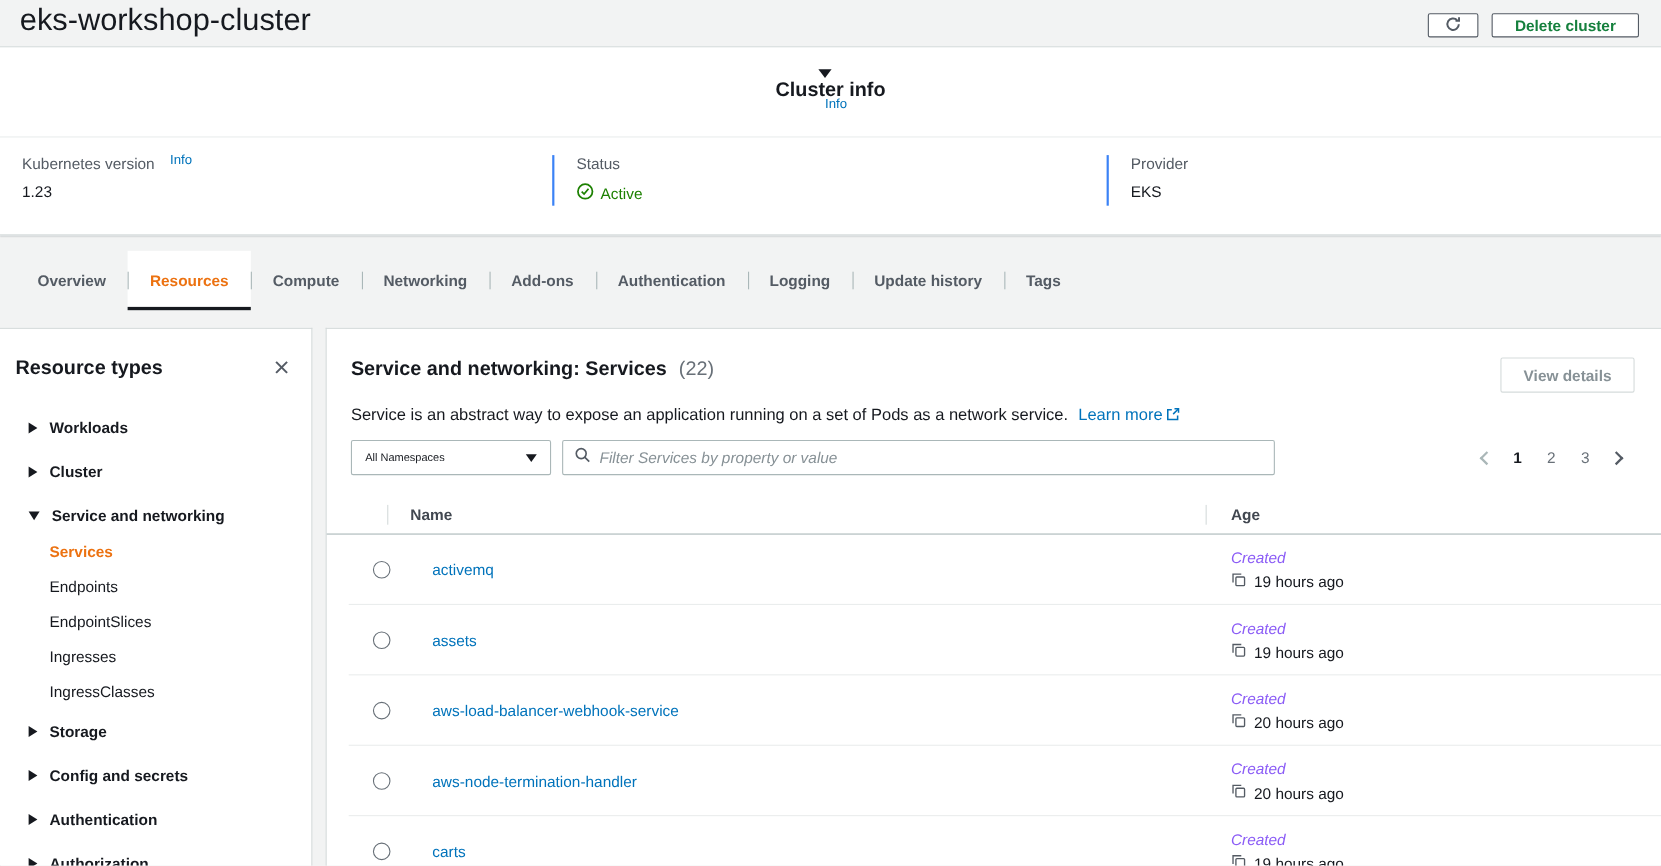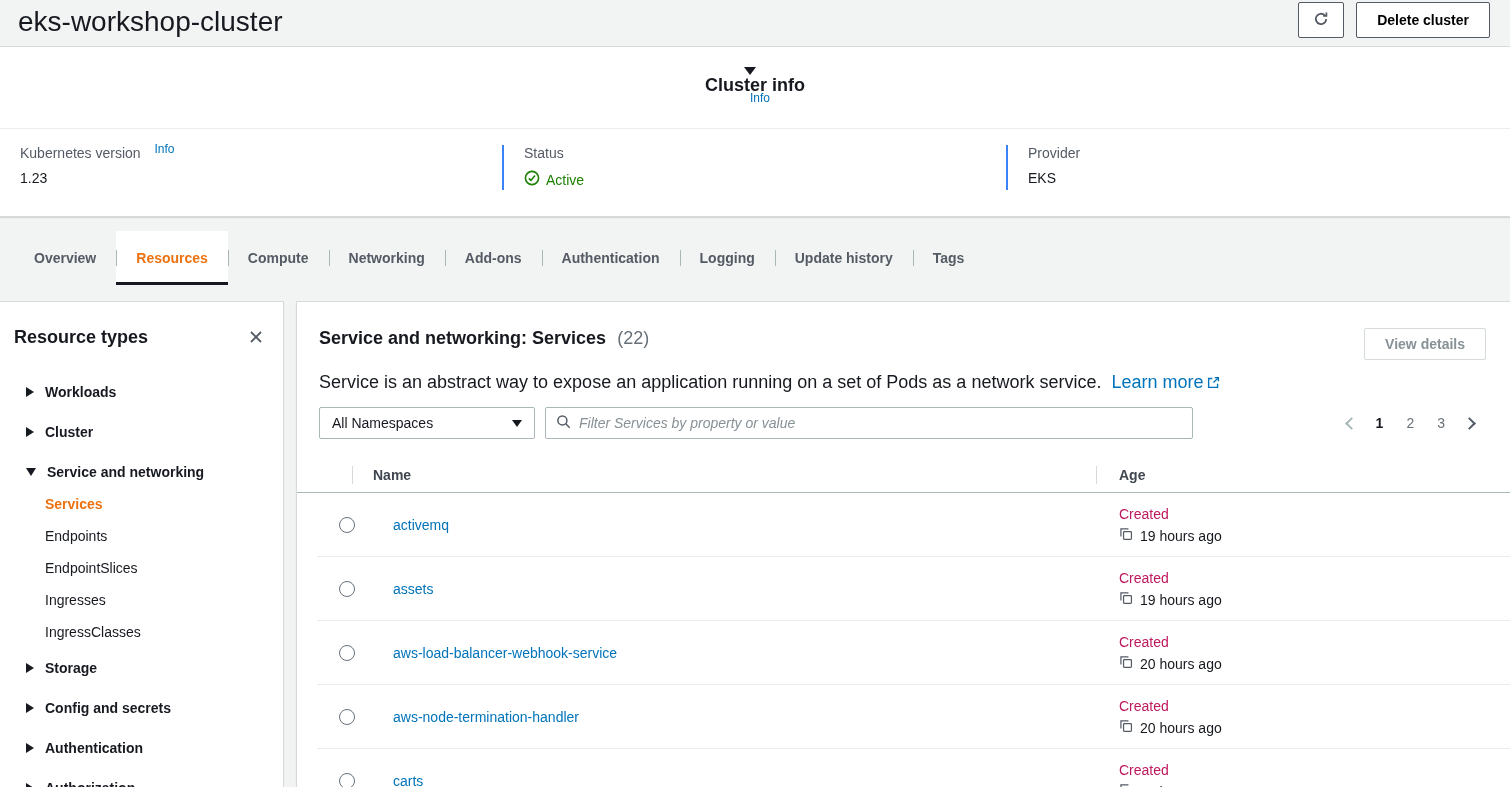--- a/index.html
+++ b/index.html
@@ -20,22 +20,22 @@
   .top-bar {
     display: flex;
     justify-content: space-between;
     align-items: flex-end;
     padding: 2px 20px 8px 18px;
   }
   .page-title { font-size: 28px; font-weight: 400; color: #16191f; }
   .top-actions { display: flex; gap: 12px; }
   .btn {
     display: inline-flex; align-items: center; justify-content: center;
-    height: 36px; background: #fff; border: 1px solid #545b64;
-    border-radius: 2px; color: #000000; font-weight: 700; font-size: 14px;
+    height: 22px; background: #fff; border: 1px solid #545b64;
+    border-radius: 2px; color: #15803d; font-weight: 700; font-size: 14px;
     padding: 0 20px; cursor: pointer; font-family: inherit;
   }
   .btn-icon { width: 46px; padding: 0; }
 
   
   .card {
     background: #fff; border: 1px solid #d5dbdb;
     box-shadow: 0 1px 1px rgba(0,28,36,.12);
   }
   .cluster-card { border-left: none; border-right: none; }
@@ -101,29 +101,29 @@
   .tree-children { padding: 4px 0 8px 45px; display: flex; flex-direction: column; gap: 16px; font-size: 14px; }
   .tree-child { cursor: pointer; color: #16191f; }
   .tree-child.selected { color: #ec7211; font-weight: 700; }
 
   
   .main-inner { padding: 26px 24px 0 22px; }
   .main-header { display: flex; justify-content: space-between; align-items: flex-start; }
   .main-title { font-size: 18px; font-weight: 700; }
   .count { color: #687078; font-weight: 400; margin-left: 6px; }
   .btn-disabled { color: #879196; border-color: #d5dbdb; cursor: default; height: 32px; }
-  .description { margin-top: 12px; font-size: 18px; color: #16191f; }
+  .description { margin-top: 12px; font-size: 15px; color: #16191f; }
   .learn-more { color: #0073bb; text-decoration: none; margin-left: 5px; cursor: pointer; white-space: nowrap; }
   .learn-more svg { margin-left: 3px; vertical-align: -1px; }
 
   .filter-row { display: flex; align-items: center; margin-top: 14px; }
   .dropdown {
-    width: 216px; height: 32px; border: 1px solid #aab7b8; border-radius: 2px;
+    width: 182px; height: 32px; border: 1px solid #aab7b8; border-radius: 2px;
     background: #fff; display: flex; align-items: center; justify-content: space-between;
-    padding: 0 12px; font-size: 14px; cursor: pointer;
+    padding: 0 12px; font-size: 10px; cursor: pointer;
   }
   .dd-caret {
     width: 0; height: 0;
     border-left: 5px solid transparent; border-right: 5px solid transparent;
     border-top: 7px solid #16191f;
   }
   .search-box {
     margin-left: 10px; width: 648px; height: 32px; border: 1px solid #aab7b8;
     border-radius: 2px; background: #fff; display: flex; align-items: center;
     padding: 0 10px; gap: 8px;
@@ -153,21 +153,21 @@
   .thead .col-select::after, .thead .col-name::after {
     content: ""; position: absolute; right: 0; top: 50%; transform: translateY(-50%);
     width: 1px; height: 18px; background: #d5dbdb;
   }
   .trow { display: flex; border-bottom: 1px solid #eaeded; min-height: 64px; margin-left: 20px; }
   .trow .col-select { display: flex; align-items: center; }
   .radio { width: 16px; height: 16px; border: 1px solid #687078; border-radius: 50%; background: #fff; cursor: pointer; }
   .trow .col-name { display: flex; align-items: center; }
   .name-link { color: #0073bb; text-decoration: none; cursor: pointer; }
   .trow .col-age { padding-top: 13px; padding-bottom: 10px; }
-  .created { color: #be185d; margin-bottom: 5px; }
+  .created { color: #8b5cf6; margin-bottom: 5px; font-style: italic; }
   .age-line { display: flex; align-items: center; gap: 7px; color: #16191f; }
 </style>
 </head>
 <body>
 
 <div class="page">
 
   <div class="top-bar">
     <h1 class="page-title">eks-workshop-cluster</h1>
     <div class="top-actions">

